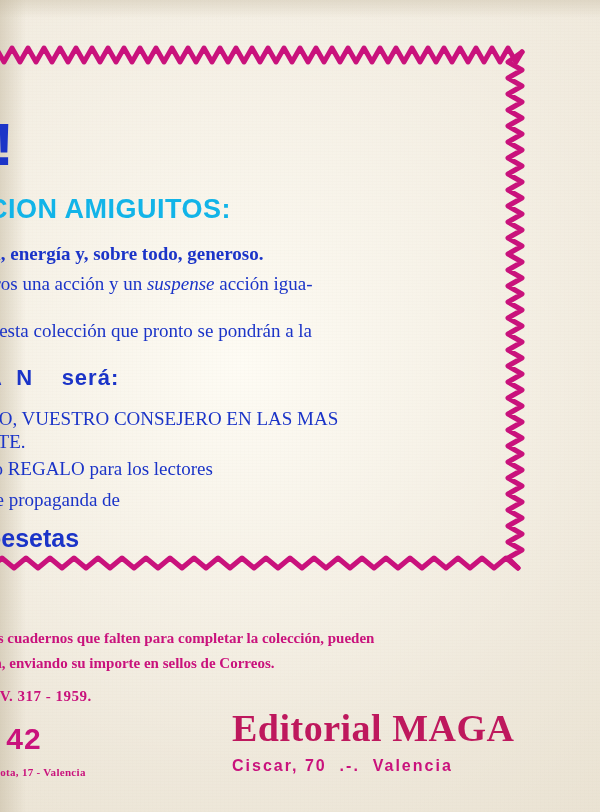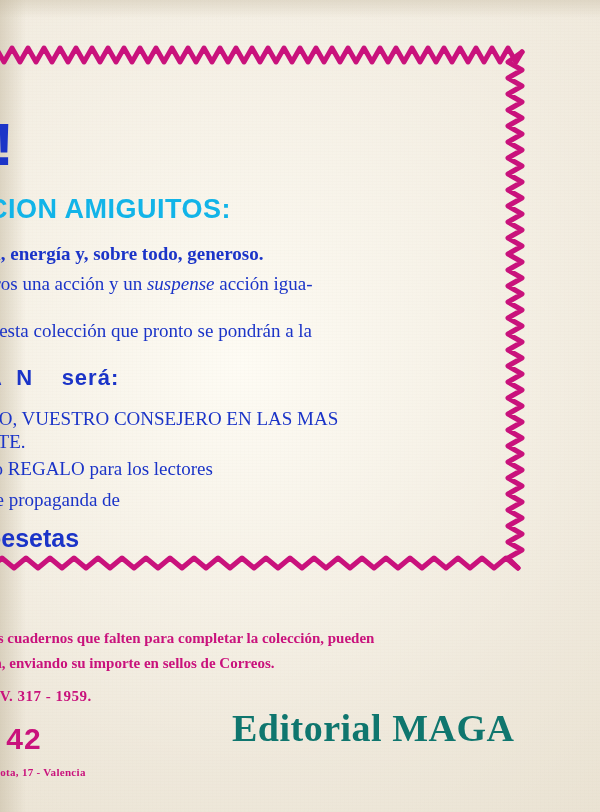--- a/index.html
+++ b/index.html
@@ -188,21 +188,21 @@
     color: #c9127c;
     letter-spacing: 0.3px;
   }
 
   .publisher {
     left: 232px;
     top: 706px;
     font-family: "Liberation Serif", serif;
     font-weight: bold;
     font-size: 38px;
-    color: #0f766e;
+    color: #be185d;
     letter-spacing: 0.5px;
   }
   .address {
     left: 232px;
     top: 757px;
     font-family: "Liberation Sans", sans-serif;
     font-weight: bold;
     font-size: 16px;
     color: #c9127c;
     letter-spacing: 2px;
@@ -251,14 +251,15 @@
 
   <div class="tx price">pesetas</div>
 
   <div class="tx note1">los cuadernos que falten para completar la colección, pueden</div>
   <div class="tx note2">ón, enviando su importe en sellos de Correos.</div>
   <div class="tx depot">:  V. 317 - 1959.</div>
   <div class="tx numcode">- 42</div>
   <div class="tx imprint">Cota, 17 - Valencia</div>
 
   <div class="tx publisher">Editorial MAGA</div>
+  <div class="tx address">Ciscar, 70  .-.  Valencia</div>
 
 </div>
 
 </body></html>

